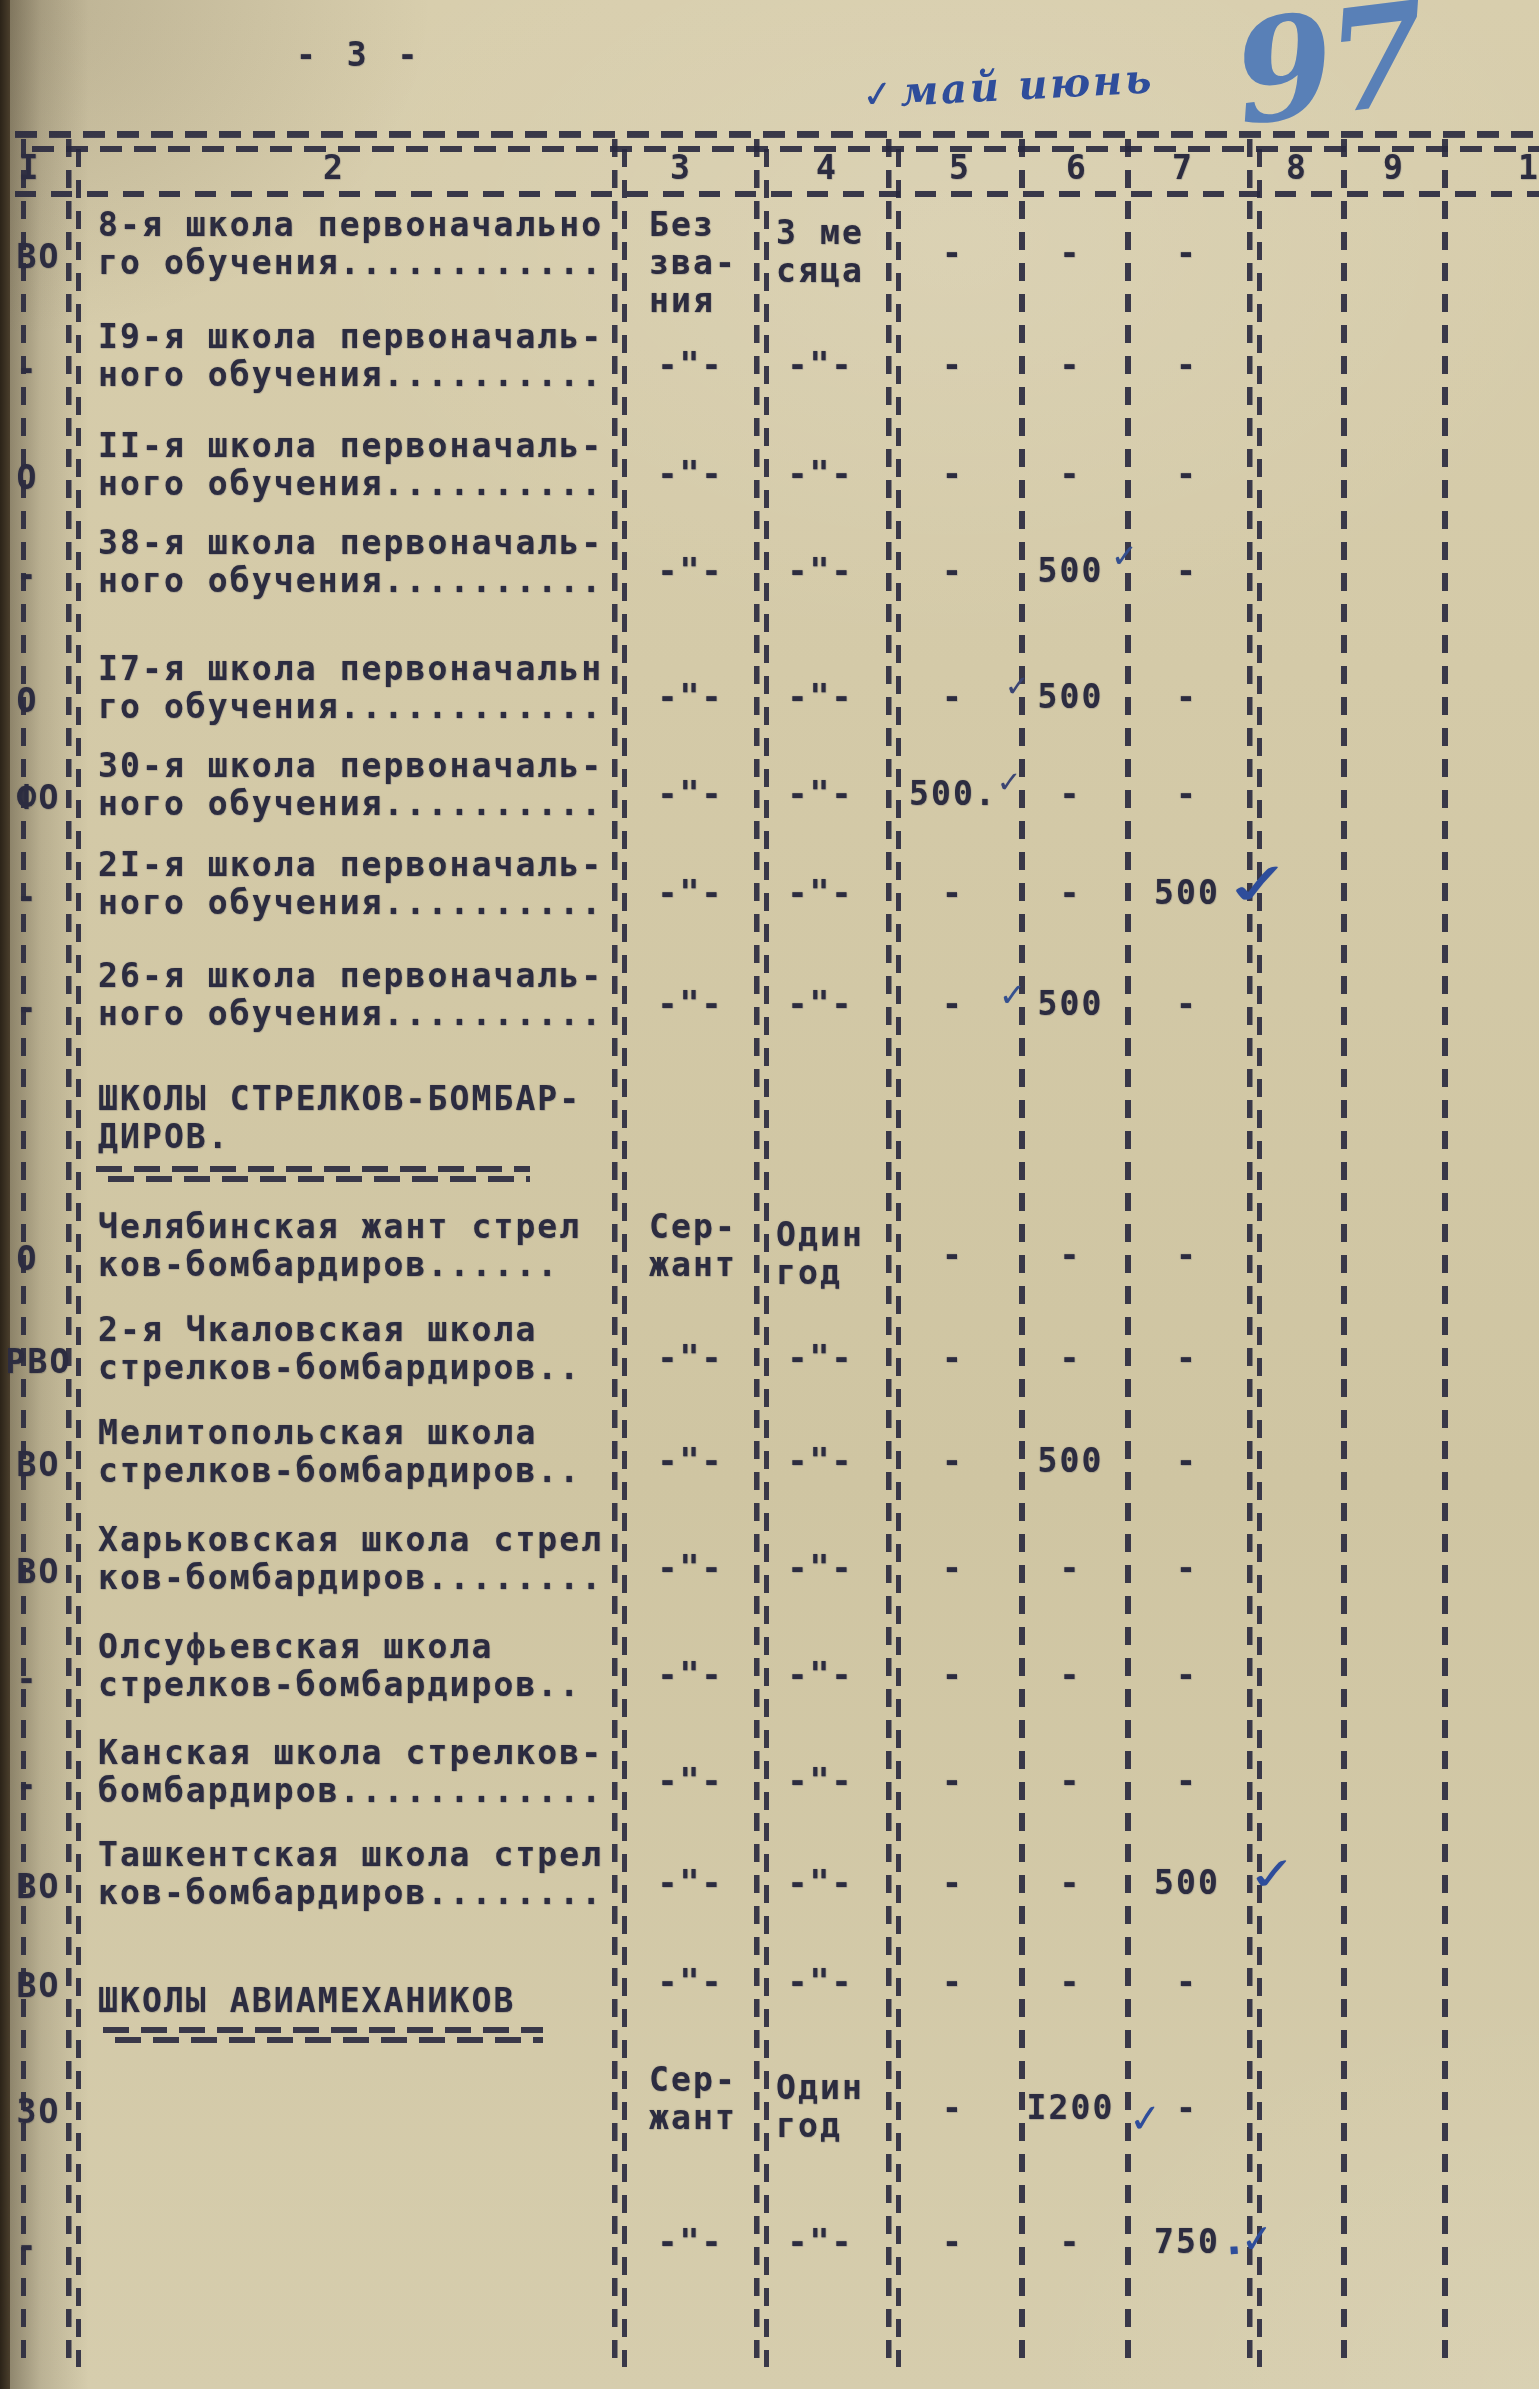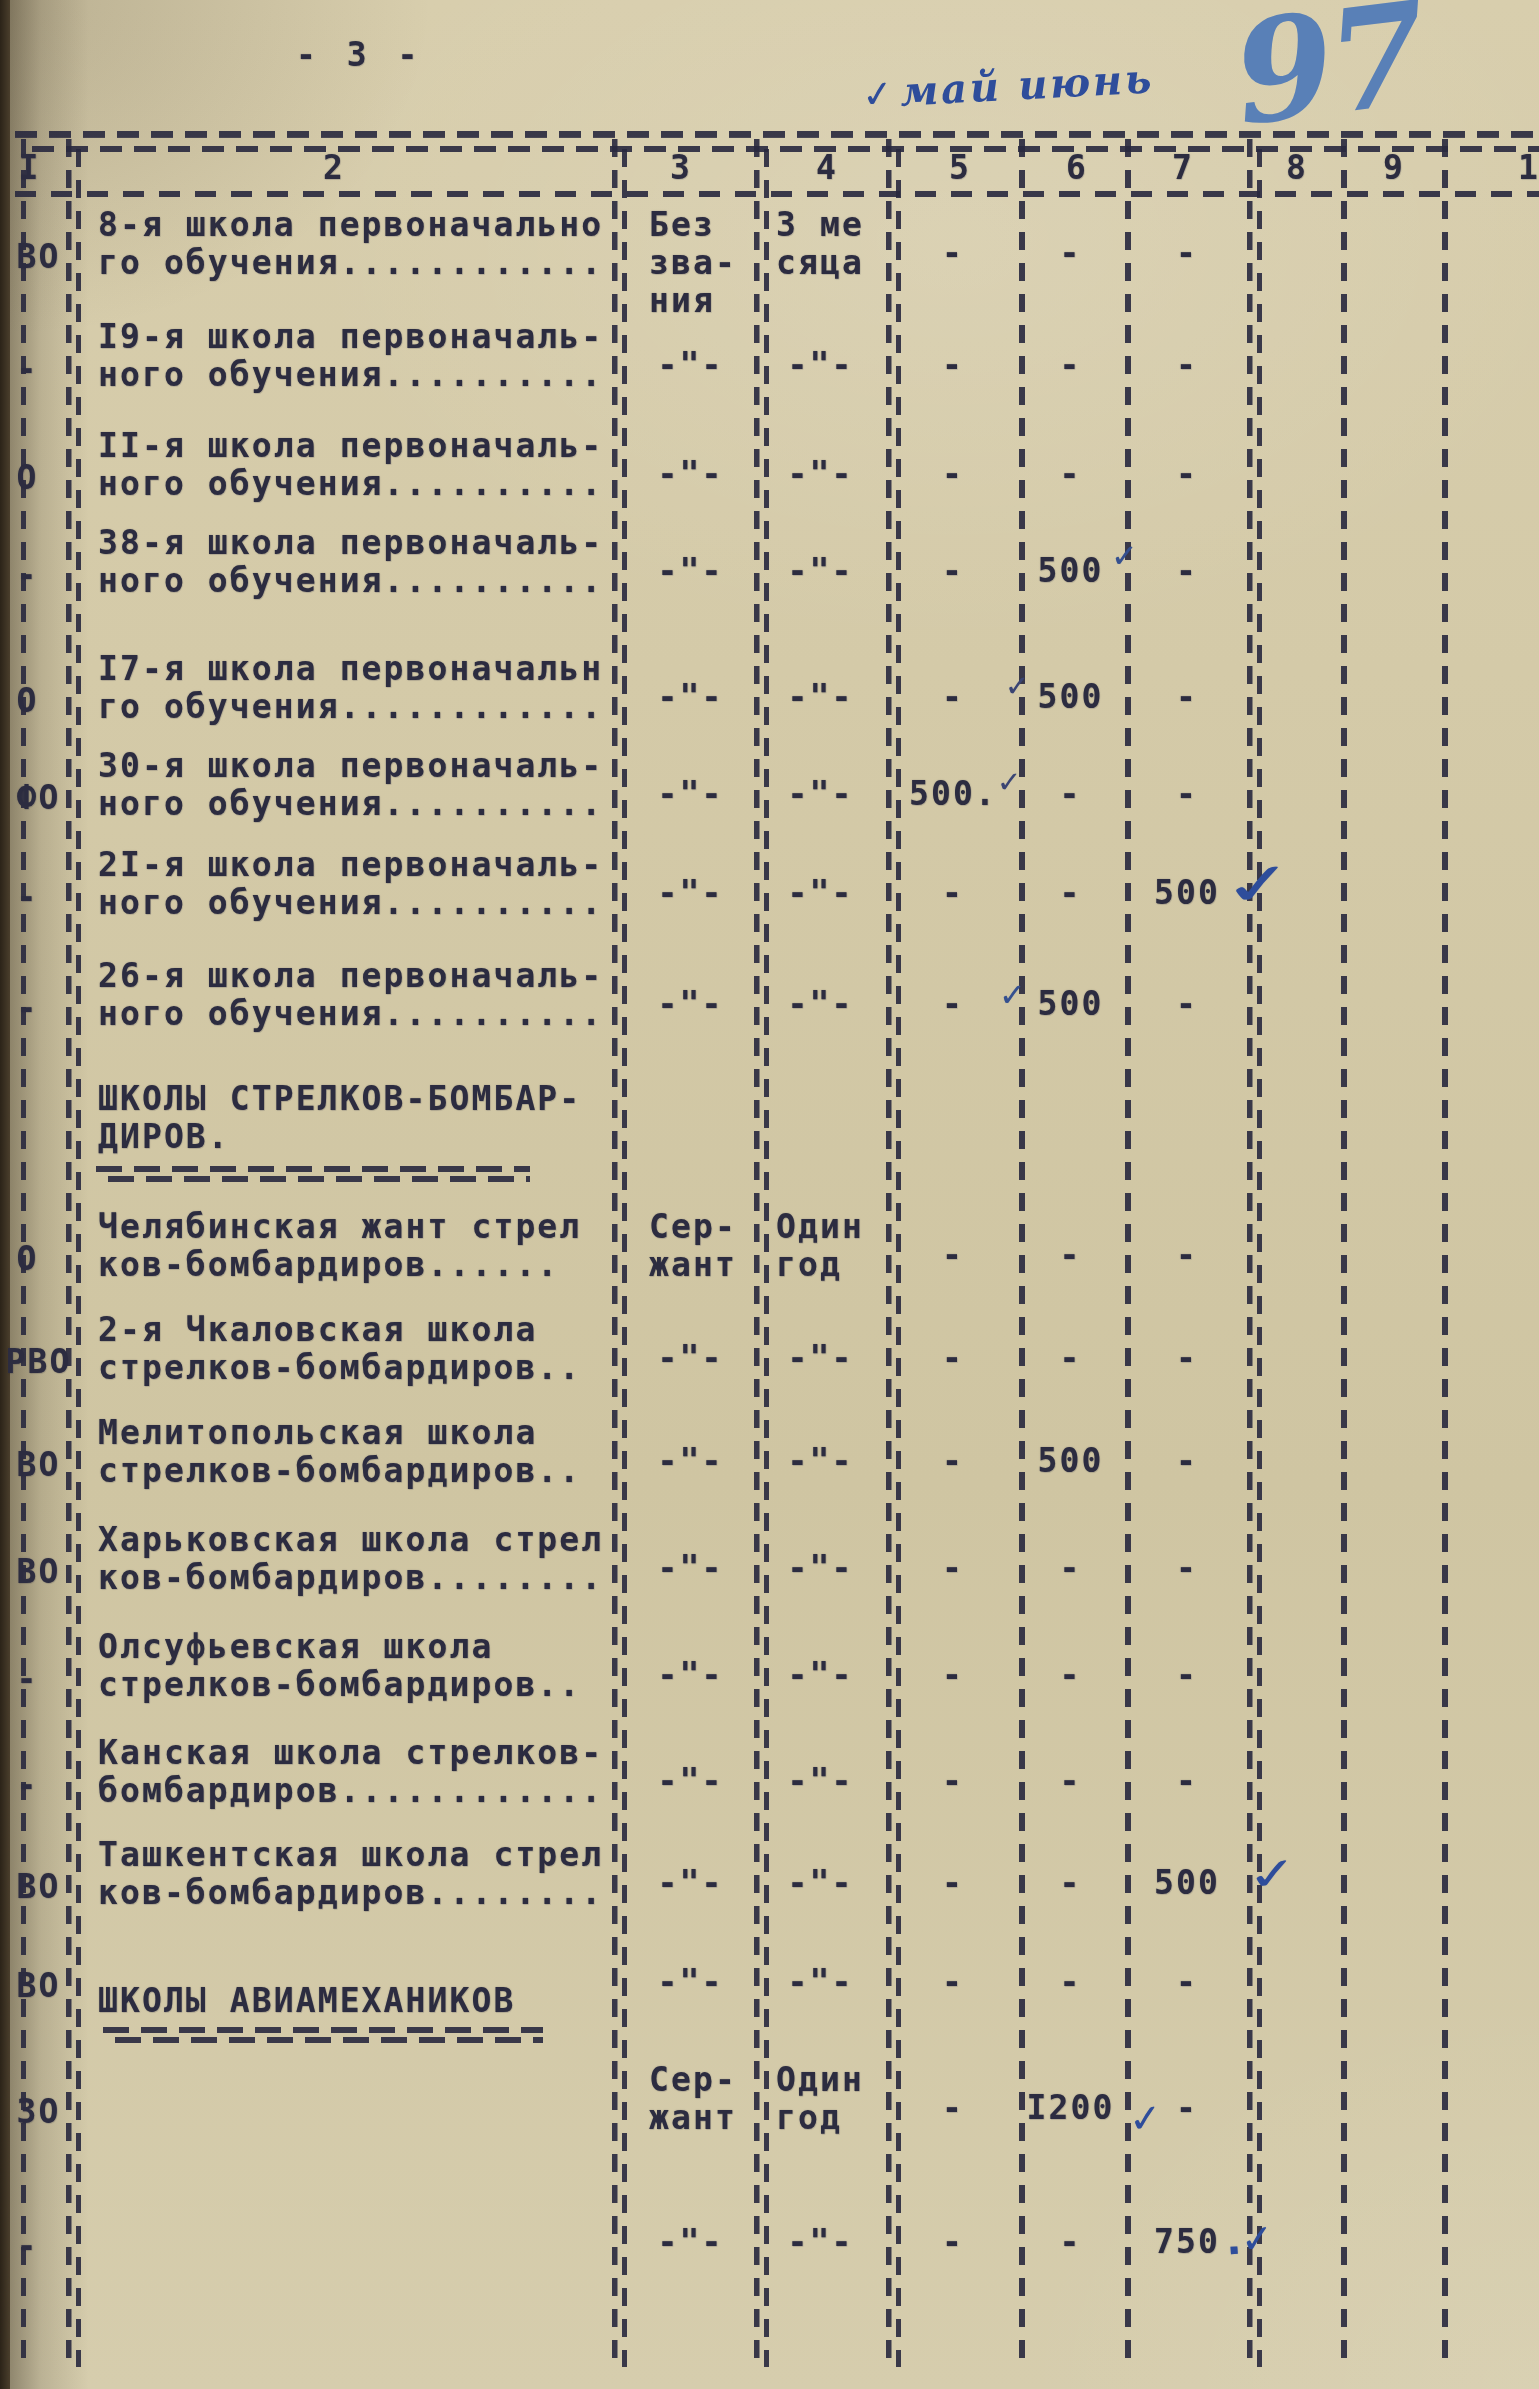--- a/index.html
+++ b/index.html
@@ -19,21 +19,21 @@
   .tw{
     font-family:"DejaVu Sans Mono", monospace; font-weight:bold;
     font-size:33px; line-height:38px; letter-spacing:2.1px;
     color:#2c2c40; white-space:pre-line;
     text-shadow:0 0 1.4px rgba(44,44,64,.38), 0.7px 0.7px 0 rgba(44,44,64,.12);
   }
   .row{position:absolute;left:0;width:1539px;height:83px;}
   .dist  {position:absolute;left:16.5px;top:32px;width:76px;}
   .name  {position:absolute;left:98px;top:0;width:530px;}
   .rank-t{position:absolute;left:649px;top:0;width:114px;}
-  .dur-t {position:absolute;left:776px;top:0;width:117px;}
+  .dur-t {position:absolute;left:776px;top:8px;width:117px;}
   .rank-d{position:absolute;left:639px;top:27.5px;width:103px;text-align:center;}
   .dur-d {position:absolute;left:769px;top:27.5px;width:103px;text-align:center;}
   .val{position:absolute;top:27.5px;text-align:center;}
   .v5{left:891px;width:124px;}
   .v6{left:1017px;width:107px;}
   .v7{left:1130px;width:114px;}
   .hdr{position:absolute;top:149px;width:48px;text-align:center;}
   .section-title{position:absolute;left:98px;width:551px;}
   
   .vline{position:absolute;width:5.5px;

